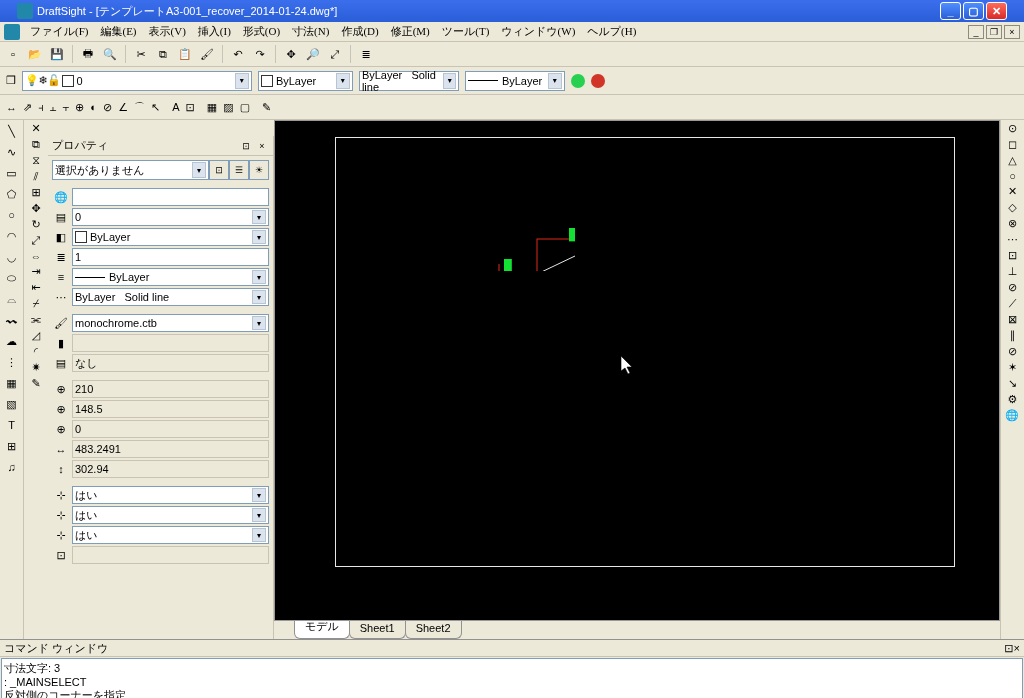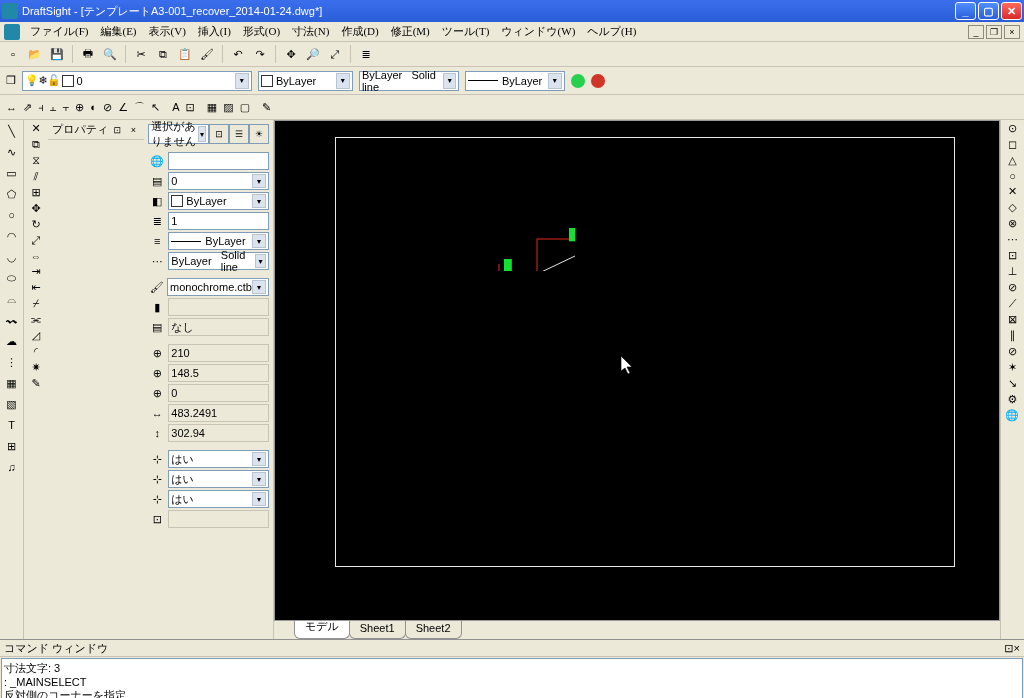--- a/index.html
+++ b/index.html
@@ -1,37 +1,37 @@
 <!DOCTYPE html>
 <html><head>
 <meta charset="utf-8">
 <style>
 * { margin: 0; padding: 0; box-sizing: border-box; font-family: "MS PGothic", sans-serif; font-size: 11px; }
 body { width: 1024px; height: 698px; background: #ece9d8; overflow: hidden; }
-.titlebar { height: 22px; background: linear-gradient(#3b6eec,#2a5ed8); display: flex; align-items: center; padding: 0 2px; color: #fff; }
+.titlebar { height: 22px; background: linear-gradient(#3b6eec,#2a5ed8); display: flex; align-items: center; padding: 0 17px; color: #fff; }
 .titlebar .icon { width: 16px; height: 16px; background: #28a; margin-right: 4px; border-radius: 2px; }
 .titlebar .spacer { flex: 1; }
 .winbtn { width: 21px; height: 18px; margin-left: 2px; border: 1px solid #fff; background: linear-gradient(#4f8fff,#2a5ed8); display: flex; align-items: center; justify-content: center; color: #fff; font-weight: bold; border-radius: 3px; }
 .winbtn.close { background: linear-gradient(#ff6b5a,#d82a2a); }
 .menubar { height: 20px; background: #ece9d8; display: flex; align-items: center; padding: 0 4px; border-bottom: 1px solid #c9c3b6; }
 .menubar .m { padding: 0 6px; cursor: default; font-family: Liberation Serif, serif; }
 .menubar .mspacer { flex: 1; }
 .menubar .mdi { width: 16px; height: 14px; margin-left: 2px; border: 1px solid #8e8a7c; background: #ece9d8; display: flex; align-items: center; justify-content: center; font-size: 9px; }
 .toolbar { height: 25px; background: #ece9d8; border-bottom: 1px solid #c9c3b6; display: flex; align-items: center; padding: 0 4px; gap: 4px; }
 .toolbar .tbtn { width: 18px; height: 18px; border: 1px solid transparent; display: flex; align-items: center; justify-content: center; }
 .toolbar .sep { width: 1px; height: 18px; background: #c9c3b6; margin: 0 2px; }
 .layerbar { height: 28px; background: #ece9d8; border-bottom: 1px solid #c9c3b6; display: flex; align-items: center; padding: 0 6px; gap: 6px; }
 .combo { height: 20px; border: 1px solid #7f9db9; background: #fff; display: flex; align-items: center; padding: 0 2px; }
 .combo .dd { width: 14px; height: 16px; background: #dbe4ee; border: 1px solid #b8c4d0; display: flex; align-items: center; justify-content: center; font-size: 8px; margin-left: auto; }
 .dimbar { height: 25px; background: #ece9d8; border-bottom: 1px solid #c9c3b6; display: flex; align-items: center; padding: 0 6px; gap: 6px; }
 .main { display: flex; height: 519px; }
 .lefttool { width: 24px; background: #ece9d8; border-right: 1px solid #c9c3b6; display: flex; flex-direction: column; align-items: center; padding: 2px 0; gap: 3px; }
 .lefttool .lbtn { width: 18px; height: 18px; display: flex; align-items: center; justify-content: center; }
 .lefttool2 { width: 24px; background: #ece9d8; display: flex; flex-direction: column; align-items: center; padding: 2px 0; gap: 3px; }
-.props { width: 226px; background: #ece9d8; border-right: 1px solid #c9c3b6; display: flex; flex-direction: row; }
+.props { width: 226px; background: #ece9d8; border-right: 1px solid #c9c3b6; display: flex; flex-direction: column; margin-top: 16px; }
 .props-title { height: 20px; background: #ece9d8; border-bottom: 1px solid #c9c3b6; display: flex; align-items: center; padding: 0 4px; }
 .props-title .spacer { flex: 1; }
 .props-title .pbtn { width: 14px; height: 14px; margin-left: 2px; display: flex; align-items: center; justify-content: center; font-size: 9px; }
 .props-body { flex: 1; padding: 4px; overflow: auto; }
 .props-sel { display: flex; gap: 0; margin-bottom: 8px; }
 .props-sel .combo { flex: 1; }
 .props-sel .ibtn { width: 20px; height: 20px; border: 1px solid #7f9db9; background: #ece9d8; display: flex; align-items: center; justify-content: center; font-size: 9px; }
 .section { margin-bottom: 8px; }
 .section .hdr { color: #1f4fb8; border-bottom: 1px solid #c9c3b6; padding: 2px 0; }
 .prow { display: flex; align-items: center; margin: 2px 0; }

